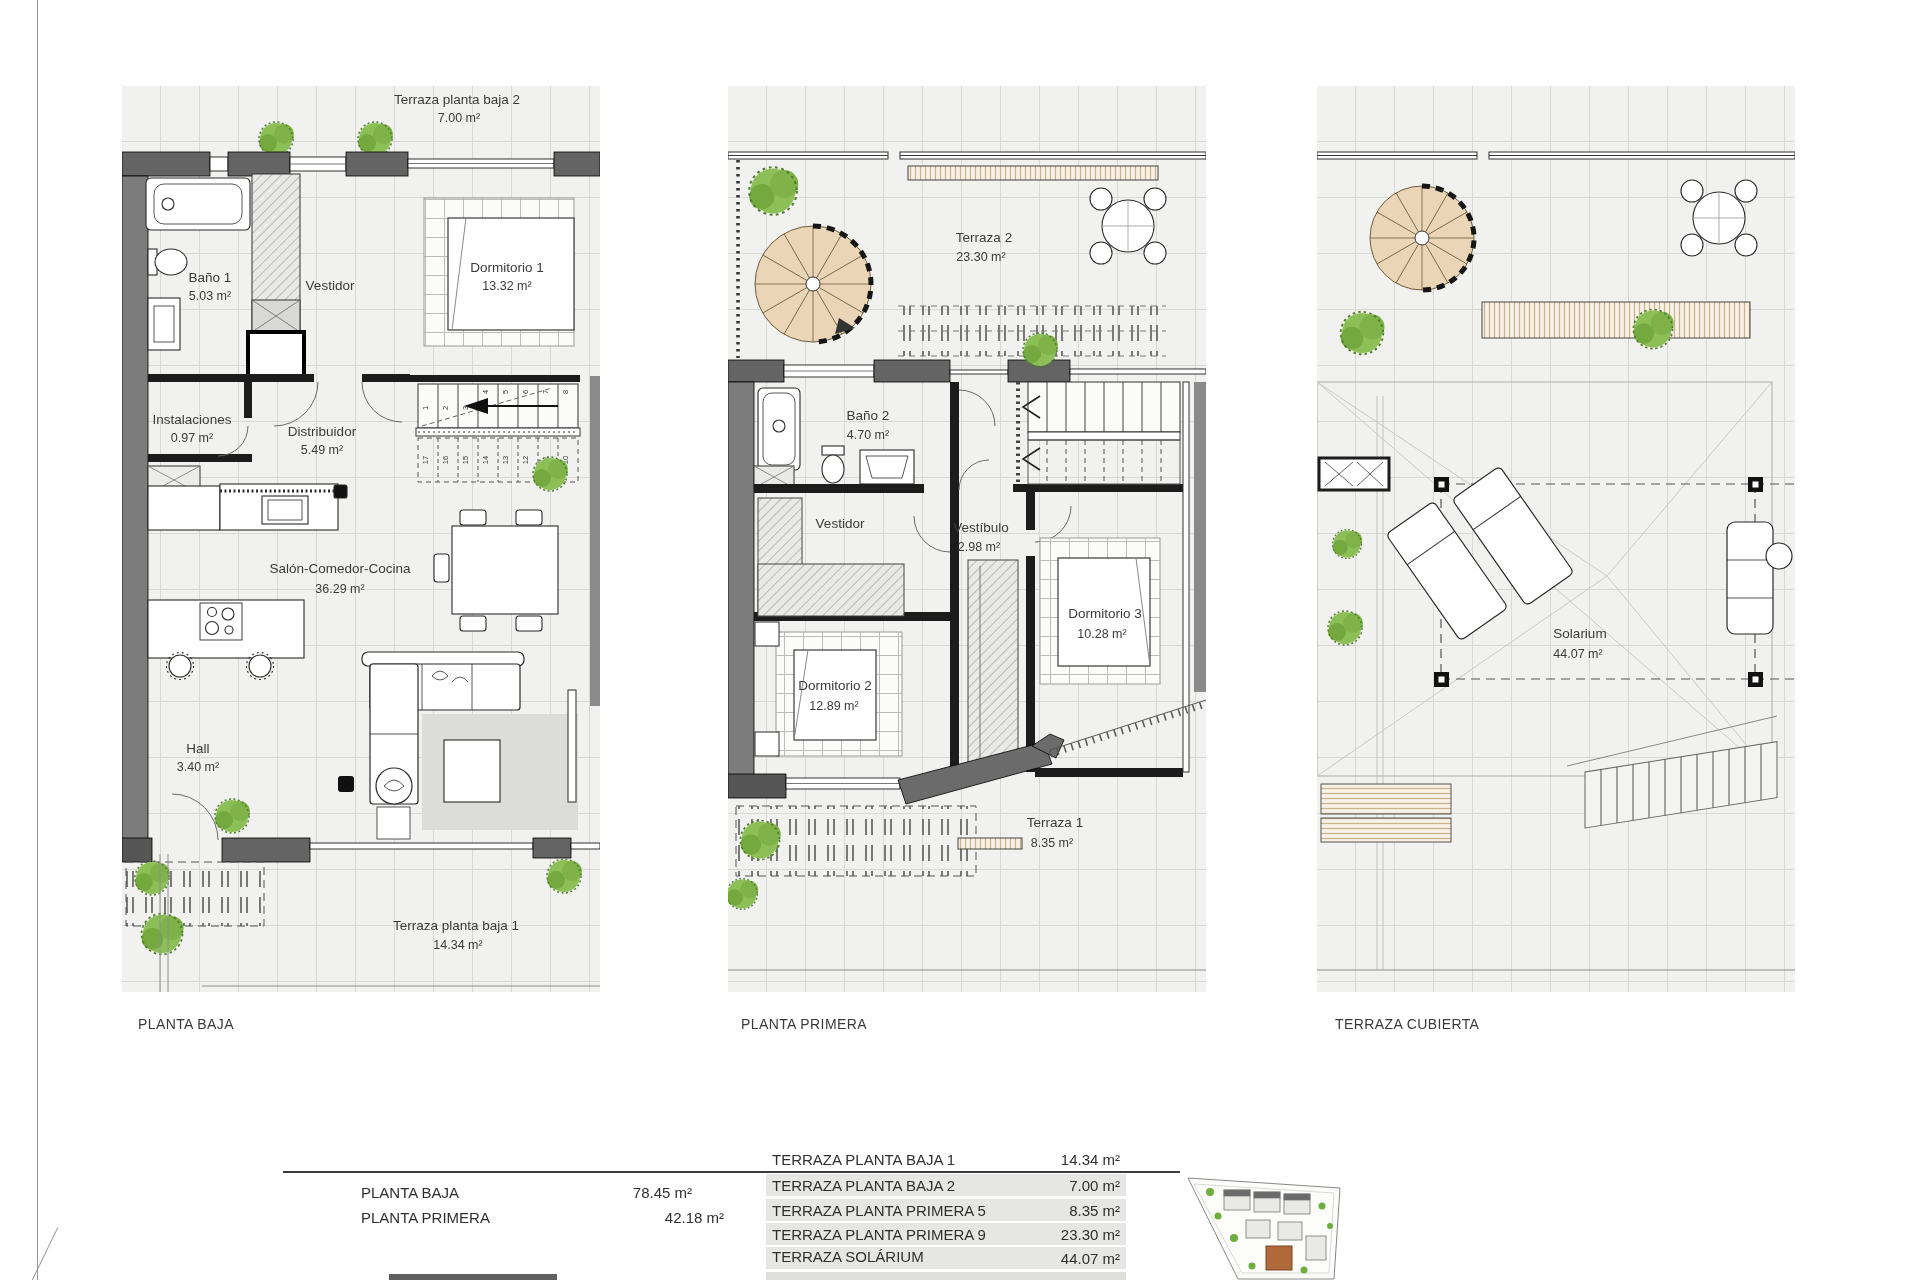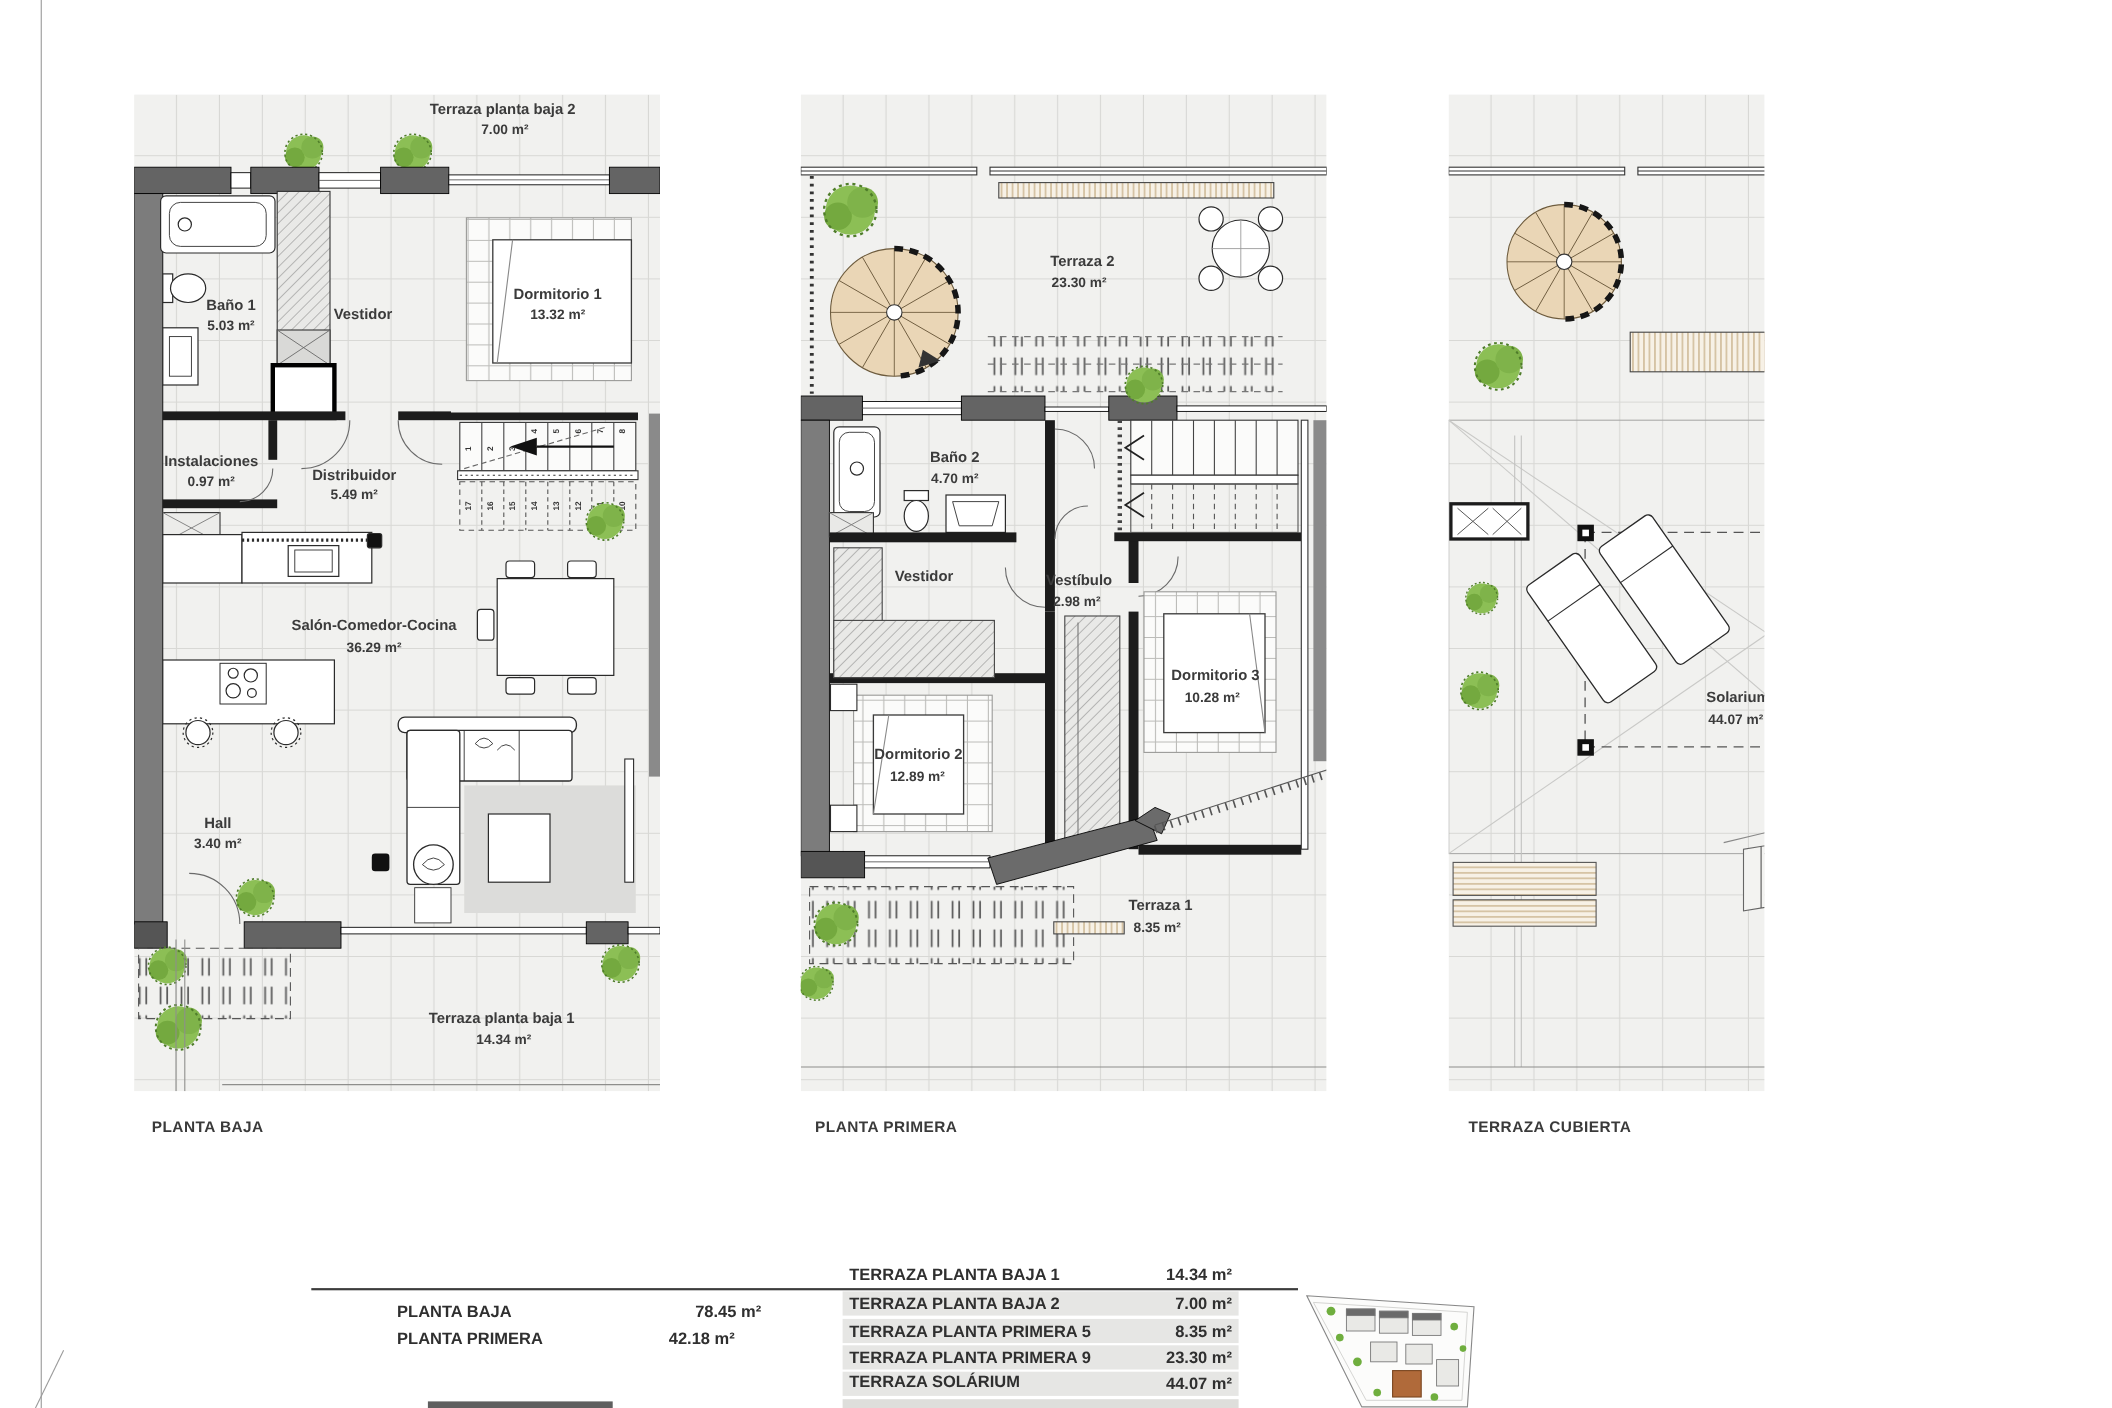--- a/index.html
+++ b/index.html
@@ -1,17 +1,17 @@
 <!DOCTYPE html>
 <html><head>
 <meta charset="utf-8">
 <style>
   html,body{margin:0;padding:0;background:#ffffff;}
-  #sheet{position:relative;width:1604px;height:1280px;background:#ffffff;overflow:hidden;
-         font-family:"Liberation Sans",sans-serif;color:#2f2f2f;font-weight:bold;}
+  #sheet{position:relative;width:1920px;height:1280px;background:#ffffff;overflow:hidden;
+         font-family:"Liberation Sans",sans-serif;color:#2f2f2f;}
   .plan{position:absolute;}
   .plan text{font-family:"Liberation Sans",sans-serif;fill:#3b3b3b;}
   text.rl{font-size:13.5px;text-anchor:middle;}
   text.ra{font-size:12.5px;text-anchor:middle;}
   text.sn{font-size:7.5px;fill:#333;text-anchor:middle;}
   .caption{position:absolute;font-size:14px;letter-spacing:.4px;color:#3a3a3a;}
   .t-label{position:absolute;font-size:15px;color:#2f2f2f;white-space:nowrap;}
   .t-value{position:absolute;font-size:15px;color:#2f2f2f;text-align:right;white-space:nowrap;}
   .hl{position:absolute;background:#e6e6e4;}
   .rule{position:absolute;background:#3c3c3c;}
@@ -606,21 +606,21 @@
 
   <div class="caption" style="left:138px;top:1016px">PLANTA BAJA</div>
   <div class="caption" style="left:741px;top:1016px">PLANTA PRIMERA</div>
   <div class="caption" style="left:1335px;top:1016px">TERRAZA CUBIERTA</div>
 
   <div class="rule" style="left:283px;top:1171px;width:897px;height:1.5px;"></div>
 
   <div class="t-label" style="left:361px;top:1184px">PLANTA BAJA</div>
   <div class="t-value" style="left:540px;top:1184px;width:152px">78.45 m²</div>
   <div class="t-label" style="left:361px;top:1209px">PLANTA PRIMERA</div>
-  <div class="t-value" style="left:516px;top:1209px;width:152px">42.18 m²</div>
+  <div class="t-value" style="left:572px;top:1209px;width:152px">42.18 m²</div>
 
   <div class="hl" style="left:766px;top:1174px;width:360px;height:22px;"></div>
   <div class="hl" style="left:766px;top:1199px;width:360px;height:22px;"></div>
   <div class="hl" style="left:766px;top:1223px;width:360px;height:22px;"></div>
   <div class="hl" style="left:766px;top:1247px;width:360px;height:22px;"></div>
 
   <div class="t-label" style="left:772px;top:1151px">TERRAZA PLANTA BAJA 1</div>
   <div class="t-value" style="left:980px;top:1151px;width:140px">14.34 m²</div>
   <div class="t-label" style="left:772px;top:1177px">TERRAZA PLANTA BAJA 2</div>
   <div class="t-value" style="left:980px;top:1177px;width:140px">7.00 m²</div>

